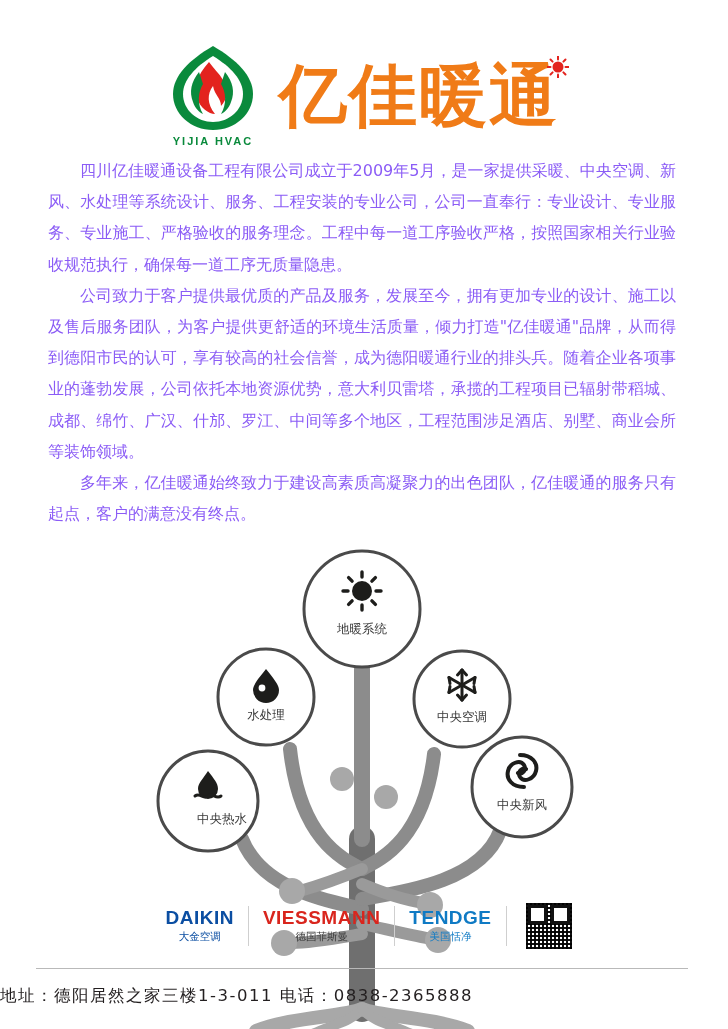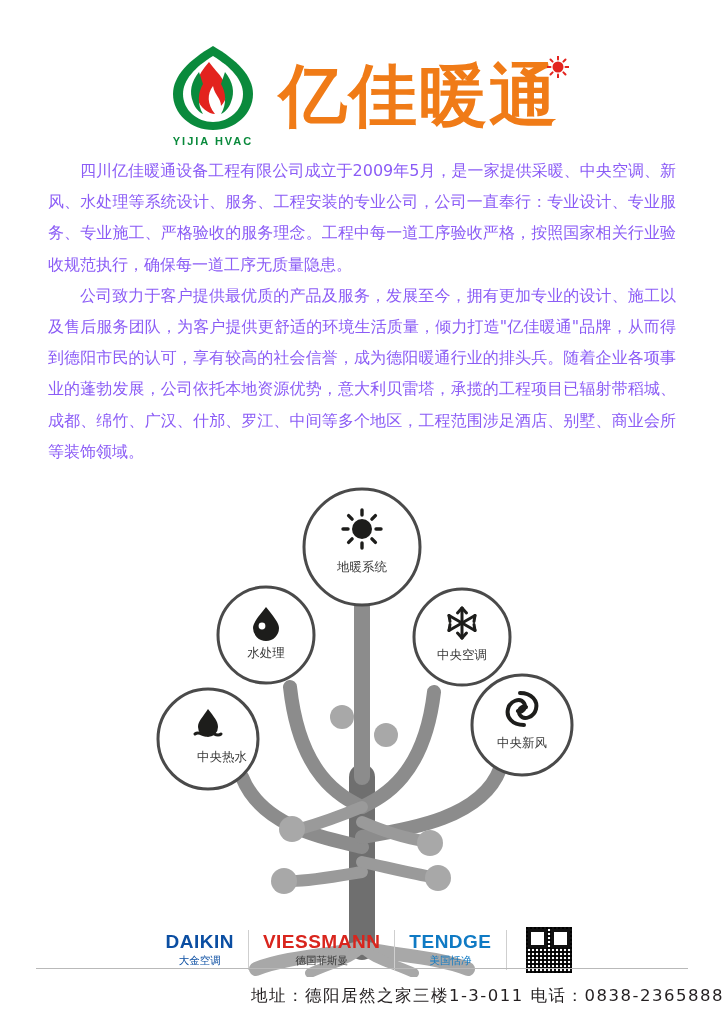--- a/index.html
+++ b/index.html
@@ -98,21 +98,21 @@
     color: #3a3a3a;
     font-family: "DejaVu Sans", "Liberation Sans", sans-serif;
     pointer-events: none;
   }
 
   
   .brands {
     position: absolute;
     left: 0;
     right: 0;
-    bottom: 56px;
+    bottom: 80px;
     height: 46px;
     display: flex;
     align-items: center;
     justify-content: center;
     gap: 0px;
   }
   .brand {
     display: flex;
     flex-direction: column;
     align-items: center;
@@ -170,26 +170,25 @@
     left: 36px;
     right: 36px;
     bottom: 60px;
     border-top: 1px solid #b9b9b9;
   }
   .footer {
     position: absolute;
     left: 0;
     right: 0;
     bottom: 22px;
-    text-align: right;
+    text-align: left;
     font-size: 16.5px;
     letter-spacing: 1.5px;
     color: #231f20;
     font-family: "DejaVu Sans", "Liberation Sans", sans-serif;
-    padding-left: 20px;
   }
 </style>
 </head>
 <body>
 
 <div class="page">
 
   <div class="header">
     <div class="logo-mark">
       <svg class="leaf-svg" width="108" height="92" viewBox="0 0 108 92">
@@ -215,20 +214,21 @@
           <line x1="3.5" y1="18.5" x2="5.6" y2="16.4"></line>
           <line x1="16.4" y1="5.6" x2="18.5" y2="3.5"></line>
         </g>
       </svg>
     </div>
   </div>
 
   <div class="body-text">
     <p>四川亿佳暖通设备工程有限公司成立于2009年5月，是一家提供采暖、中央空调、新风、水处理等系统设计、服务、工程安装的专业公司，公司一直奉行：专业设计、专业服务、专业施工、严格验收的服务理念。工程中每一道工序验收严格，按照国家相关行业验收规范执行，确保每一道工序无质量隐患。</p>
     <p>公司致力于客户提供最优质的产品及服务，发展至今，拥有更加专业的设计、施工以及售后服务团队，为客户提供更舒适的环境生活质量，倾力打造"亿佳暖通"品牌，从而得到德阳市民的认可，享有较高的社会信誉，成为德阳暖通行业的排头兵。随着企业各项事业的蓬勃发展，公司依托本地资源优势，意大利贝雷塔，承揽的工程项目已辐射带稻城、成都、绵竹、广汉、什邡、罗江、中间等多个地区，工程范围涉足酒店、别墅、商业会所等装饰领域。</p>
+    <p>多年来，亿佳暖通始终致力于建设高素质高凝聚力的出色团队，亿佳暖通的服务只有起点，客户的满意没有终点。</p>
   </div>
 
   <div class="tree-wrap">
     <svg class="tree-svg" width="640" height="500" viewBox="0 0 640 500">
 
       <g fill="none" stroke="#8c8c8c" stroke-width="16" stroke-linecap="round">
 
         <path d="M320 470 L320 300" stroke="#6f6f6f" stroke-width="26"></path>
 
         <path d="M320 470 C300 478 250 478 214 492" stroke="#a8a8a8" stroke-width="14"></path>

